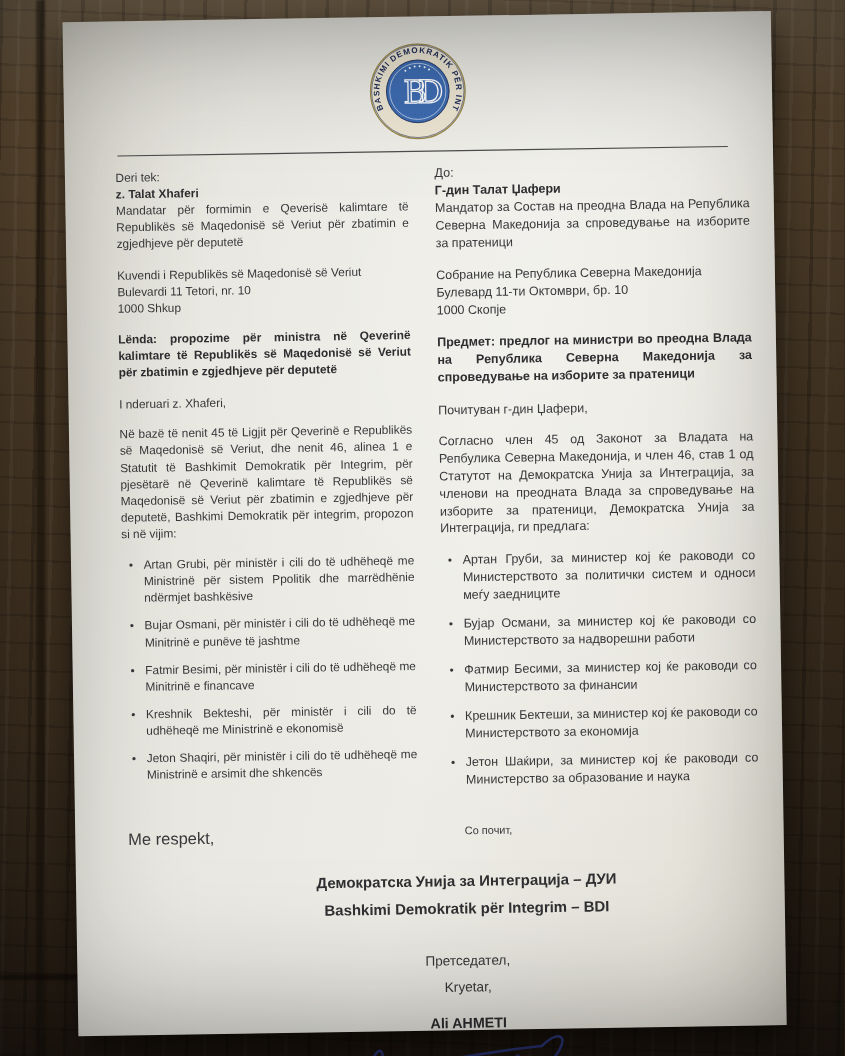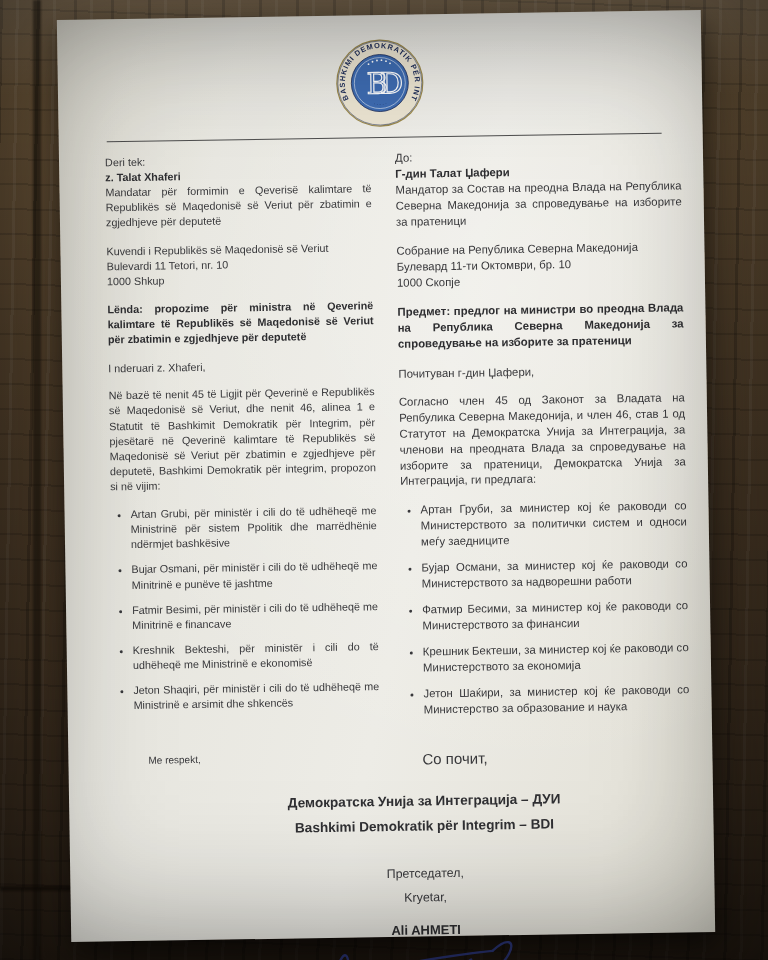--- a/index.html
+++ b/index.html
@@ -33,22 +33,22 @@
   .addr{margin:0 0 13px 0;}
   .b{font-weight:700;color:#2e2e31;}
   .subject{font-weight:700;color:#2e2e31;margin:2px 0 14px 0;text-align:justify;}
   .sal{margin:0 0 12px 0;}
   ul.mins{list-style:disc outside;margin:2px 0 0 6px;padding:0 0 0 14px;}
   ul.mins li{margin:0 0 10px 0;text-align:justify;}
 
   .closing-row{position:relative;height:16px;margin-top:22px;}
   .closing-left{position:absolute;left:48px;}
   .closing-right{position:absolute;left:354px;}
-  .col-left .sz, .closing-left{font-size:10px;margin-left:32px;}
-  .closing-right{font-size:15px;}
+  .col-left .sz, .closing-left{font-size:15px;}
+  .closing-right{font-size:10px;}
 
   .footer-center{text-align:center;padding-left:66px;}
   .org-lines{margin-top:22px;line-height:1.85;}
   .org{font-size:13.6px;font-weight:600;color:#303033;}
   .titles{margin-top:24px;line-height:1.9;font-size:12.4px;}
   .signer-block{position:relative;margin-top:12px;height:96px;}
   .signer{font-size:13px;font-weight:700;color:#2e2e31;}
   .signature-svg{position:absolute;left:50%;top:8px;transform:translateX(-55%);width:256px;height:82px;}
 </style>
 </head>

